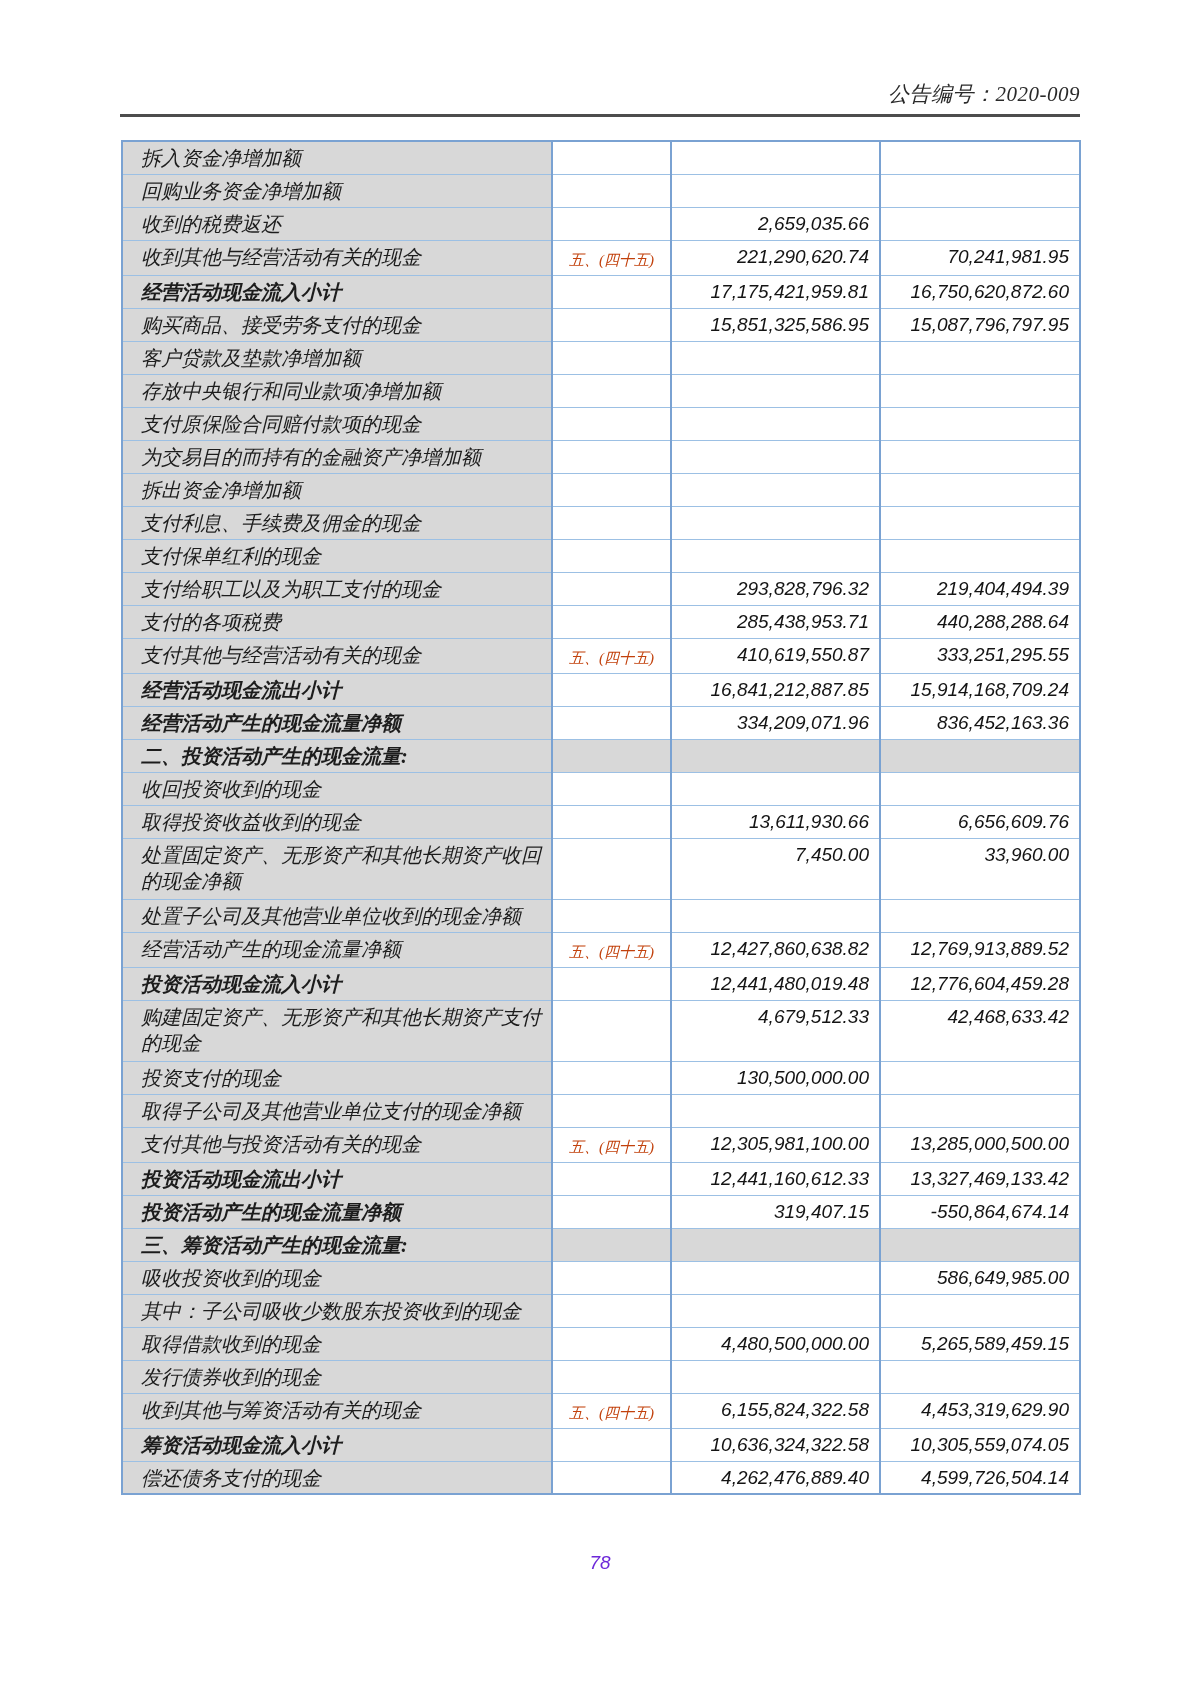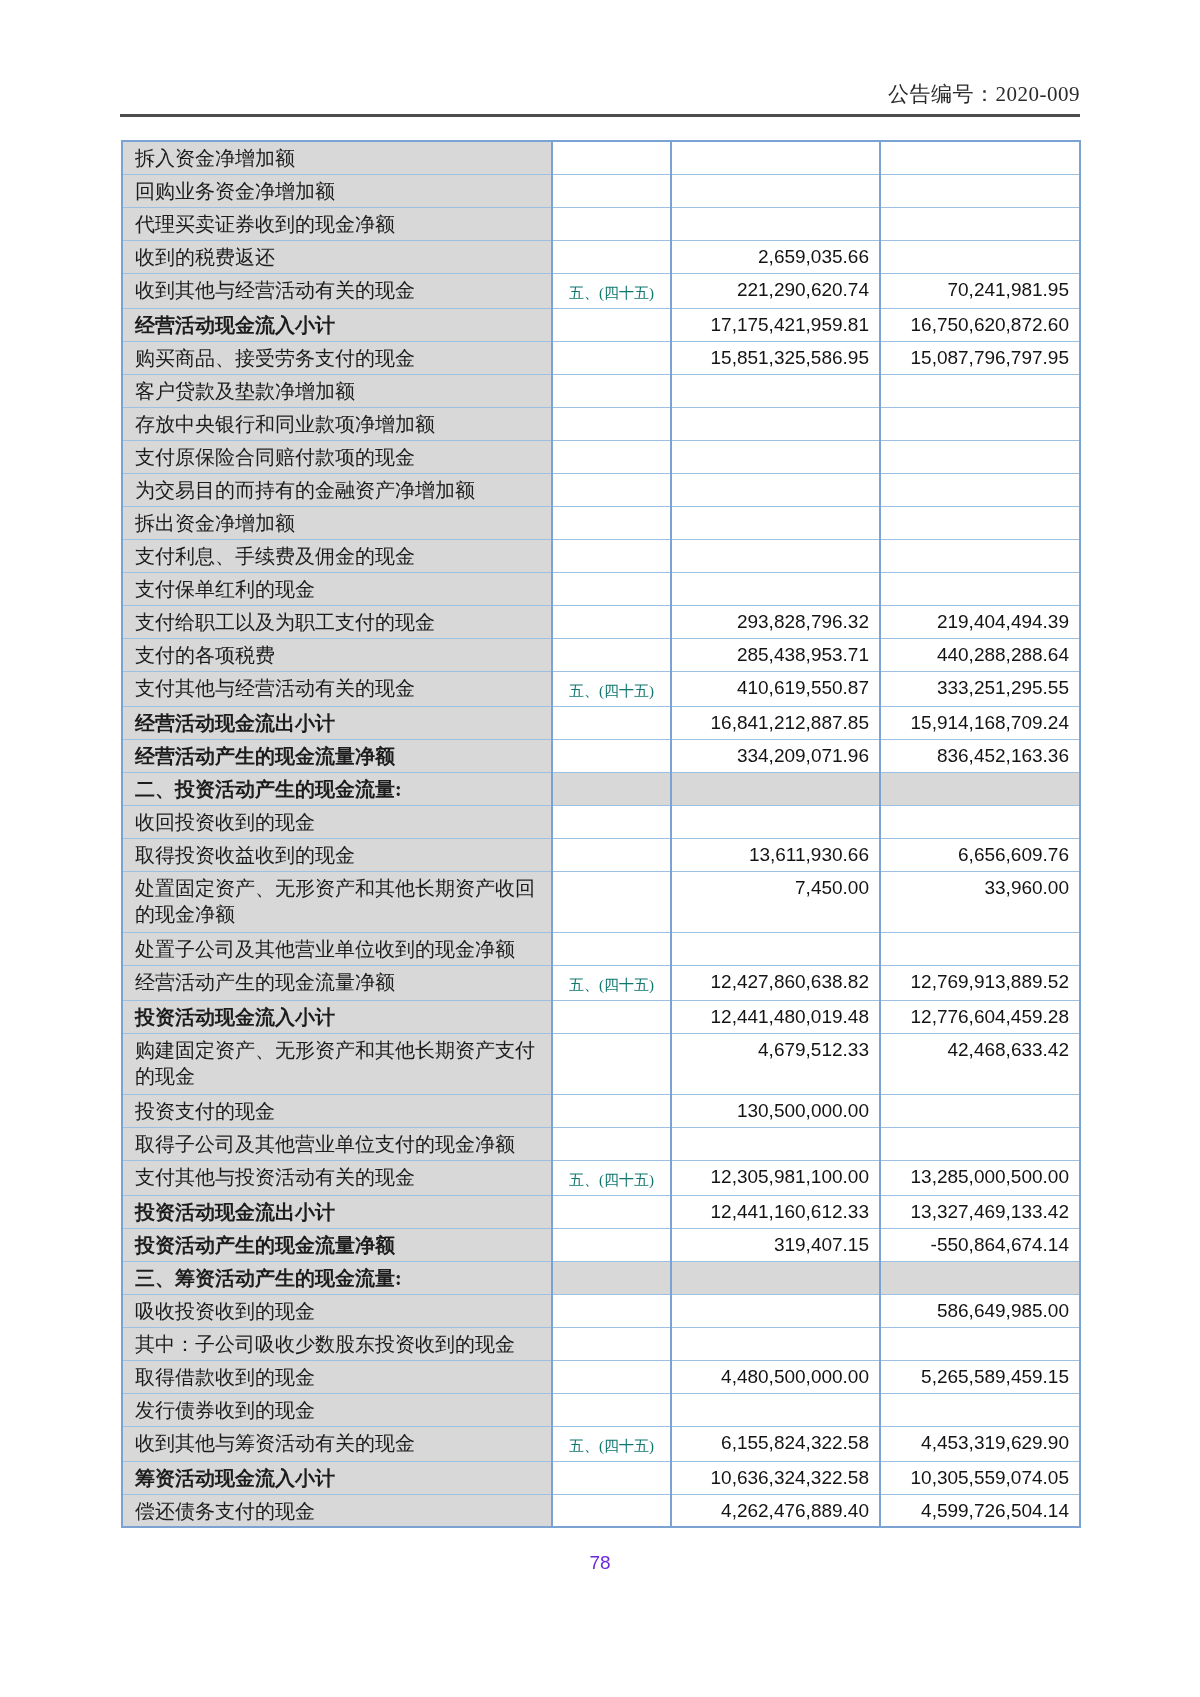--- a/index.html
+++ b/index.html
@@ -4,20 +4,21 @@
 <style>
   html,body { margin:0; padding:0; background:#ffffff; }
   .page {
     position: relative;
     width: 1200px;
     height: 1697px;
     background: #ffffff;
     font-family: "Liberation Serif", "DejaVu Serif", serif;
     color: #1c1c1c;
     overflow: hidden;
+    font-style: italic;
   }
   .header-note {
     position: absolute;
     top: 80px;
     right: 120px;
     font-size: 21px;
     letter-spacing: 0.5px;
     color: #2a2a2a;
   }
   .header-rule {
@@ -51,39 +52,39 @@
     font-size: 20px;
     line-height: 26px;
     overflow: hidden;
     white-space: normal;
   }
   tr.r-standard { height: 33px; }
   tr.r-tall     { height: 61px; }
   td.item {
     background: #d8d8d8;
     text-align: left;
-    padding-left: 12px;
+    padding-left: 18px;
   }
   tr.subtotal td.item {
     text-align: left;
     font-weight: bold;
   }
   tr.section td {
     background: #d8d8d8;
   }
   tr.section td.item {
     font-weight: bold;
   }
   td.note {
     text-align: center;
     font-size: 15px;
     padding-top: 6px;
     padding-left: 2px;
     padding-right: 2px;
-    color: #0f766e;
+    color: #c2410c;
   }
   td.num {
     text-align: right;
     padding-right: 10px;
     font-size: 19px;
     font-family: "Liberation Sans", "DejaVu Sans", sans-serif;
     font-weight: 500;
     color: #141414;
   }
   .page-number {
@@ -120,26 +121,20 @@
           <td class="num"></td>
           <td class="num"></td>
         </tr>
         <tr class="r-standard item">
           <td class="item">回购业务资金净增加额</td>
           <td class="note"></td>
           <td class="num"></td>
           <td class="num"></td>
         </tr>
         <tr class="r-standard item">
-          <td class="item">代理买卖证券收到的现金净额</td>
-          <td class="note"></td>
-          <td class="num"></td>
-          <td class="num"></td>
-        </tr>
-        <tr class="r-standard item">
           <td class="item">收到的税费返还</td>
           <td class="note"></td>
           <td class="num">2,659,035.66</td>
           <td class="num"></td>
         </tr>
         <tr class="r-standard item">
           <td class="item">收到其他与经营活动有关的现金</td>
           <td class="note">五、(四十五)</td>
           <td class="num">221,290,620.74</td>
           <td class="num">70,241,981.95</td>

